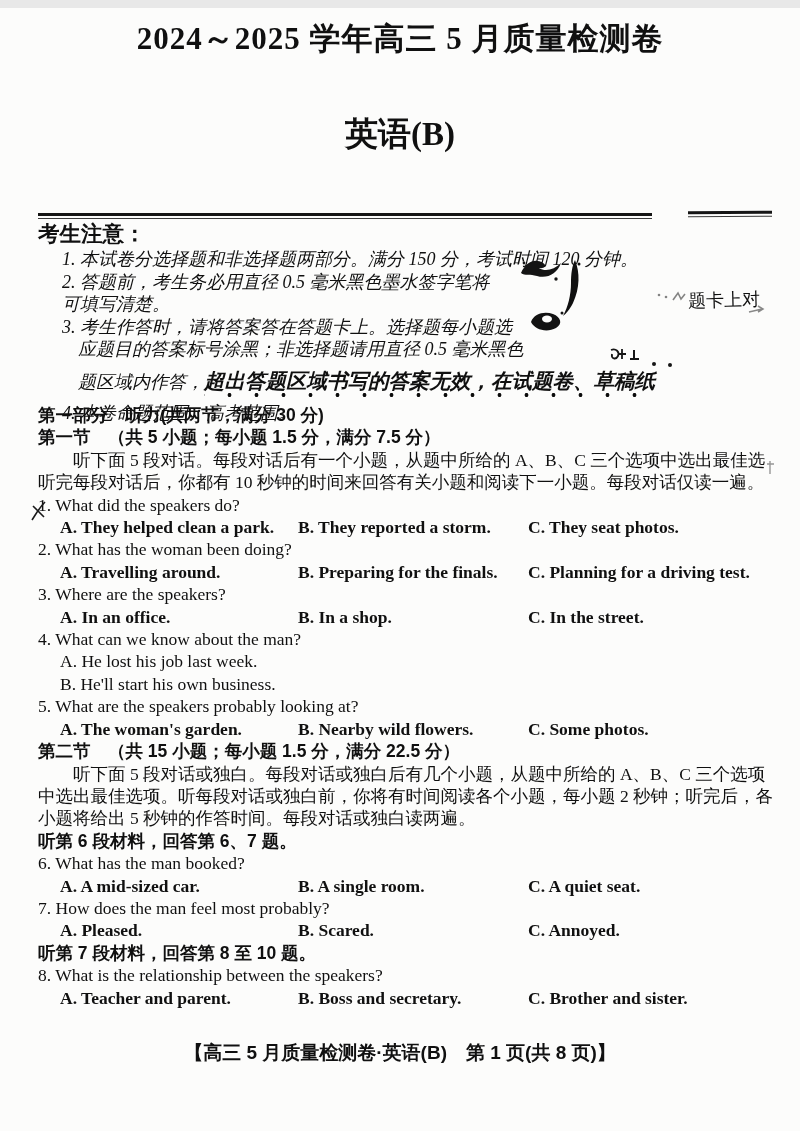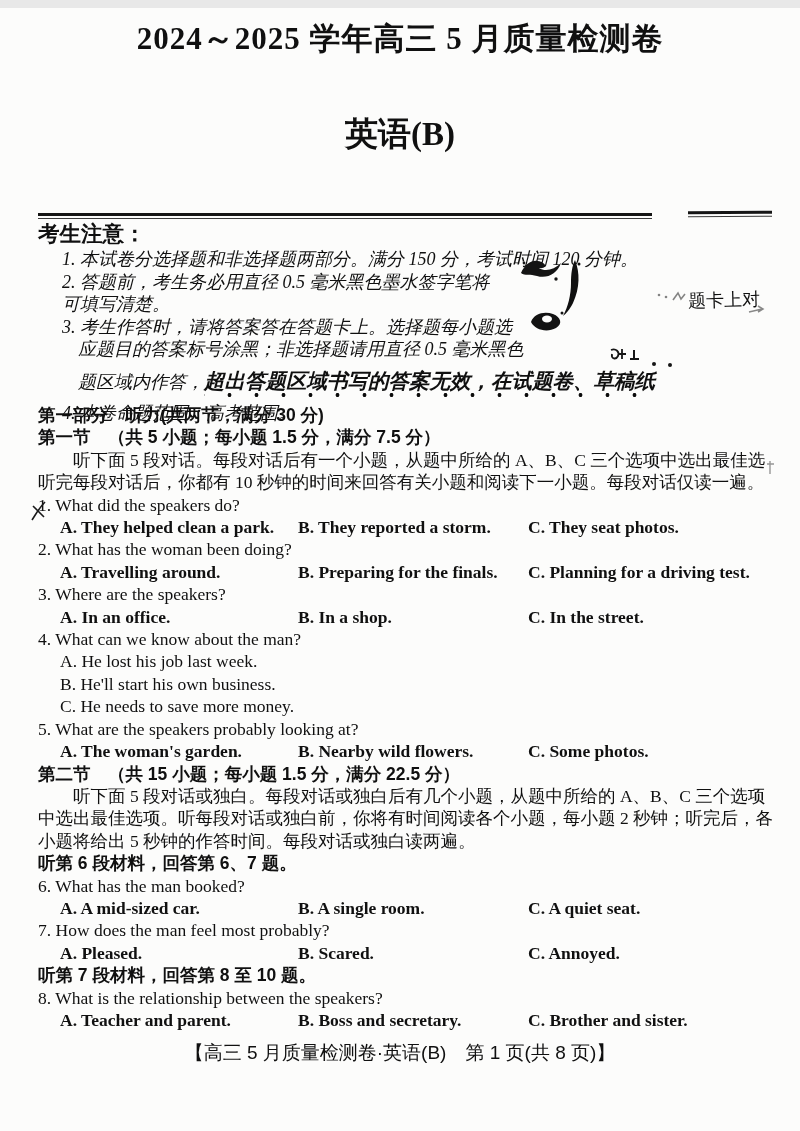--- a/index.html
+++ b/index.html
@@ -42,21 +42,21 @@
   .line{ line-height:22.4px; white-space:nowrap; }
   .bold-cn{ font-weight:700; font-family:"Liberation Sans","DejaVu Sans",sans-serif; }
   .indent{ text-indent:2em; }
   .opts{ display:flex; padding-left:22px;font-weight:bold; }
   .opt-a{ width:238px; flex:0 0 aupx; flex-basis:238px; }
   .opt-b{ width:230px; flex:0 0 230px; }
   .opt-c{ flex:1; }
   .opt-stack{ padding-left:22px; }
   .footer{
     position:absolute; left:0; top:1032px; width:800px; text-align:center;
-    font-weight:400; font-size:19px; font-family:"Liberation Sans","DejaVu Sans",sans-serif;
+    font-weight:700; font-size:19px; font-family:"Liberation Sans","DejaVu Sans",sans-serif;
   }
   .ink{ position:absolute; pointer-events:none; }
   .ink svg{ display:block; }
   .faint{ opacity:.55; }
 </style>
 </head>
 <body>
 
 <div class="page">
 
@@ -121,21 +121,20 @@
         <span class="opt-a">A. In an office.</span>
         <span class="opt-b">B. In a shop.</span>
         <span class="opt-c">C. In the street.</span>
       </div>
     </div>
 
     <div>
       <div class="line">4. What can we know about the man?</div>
       <div class="line opt-stack">A. He lost his job last week.</div>
       <div class="line opt-stack">B. He'll start his own business.</div>
-      <div class="line opt-stack">C. He needs to save more money.</div>
     </div>
 
     <div>
       <div class="line">5. What are the speakers probably looking at?</div>
       <div class="line opts">
         <span class="opt-a">A. The woman's garden.</span>
         <span class="opt-b">B. Nearby wild flowers.</span>
         <span class="opt-c">C. Some photos.</span>
       </div>
     </div>

